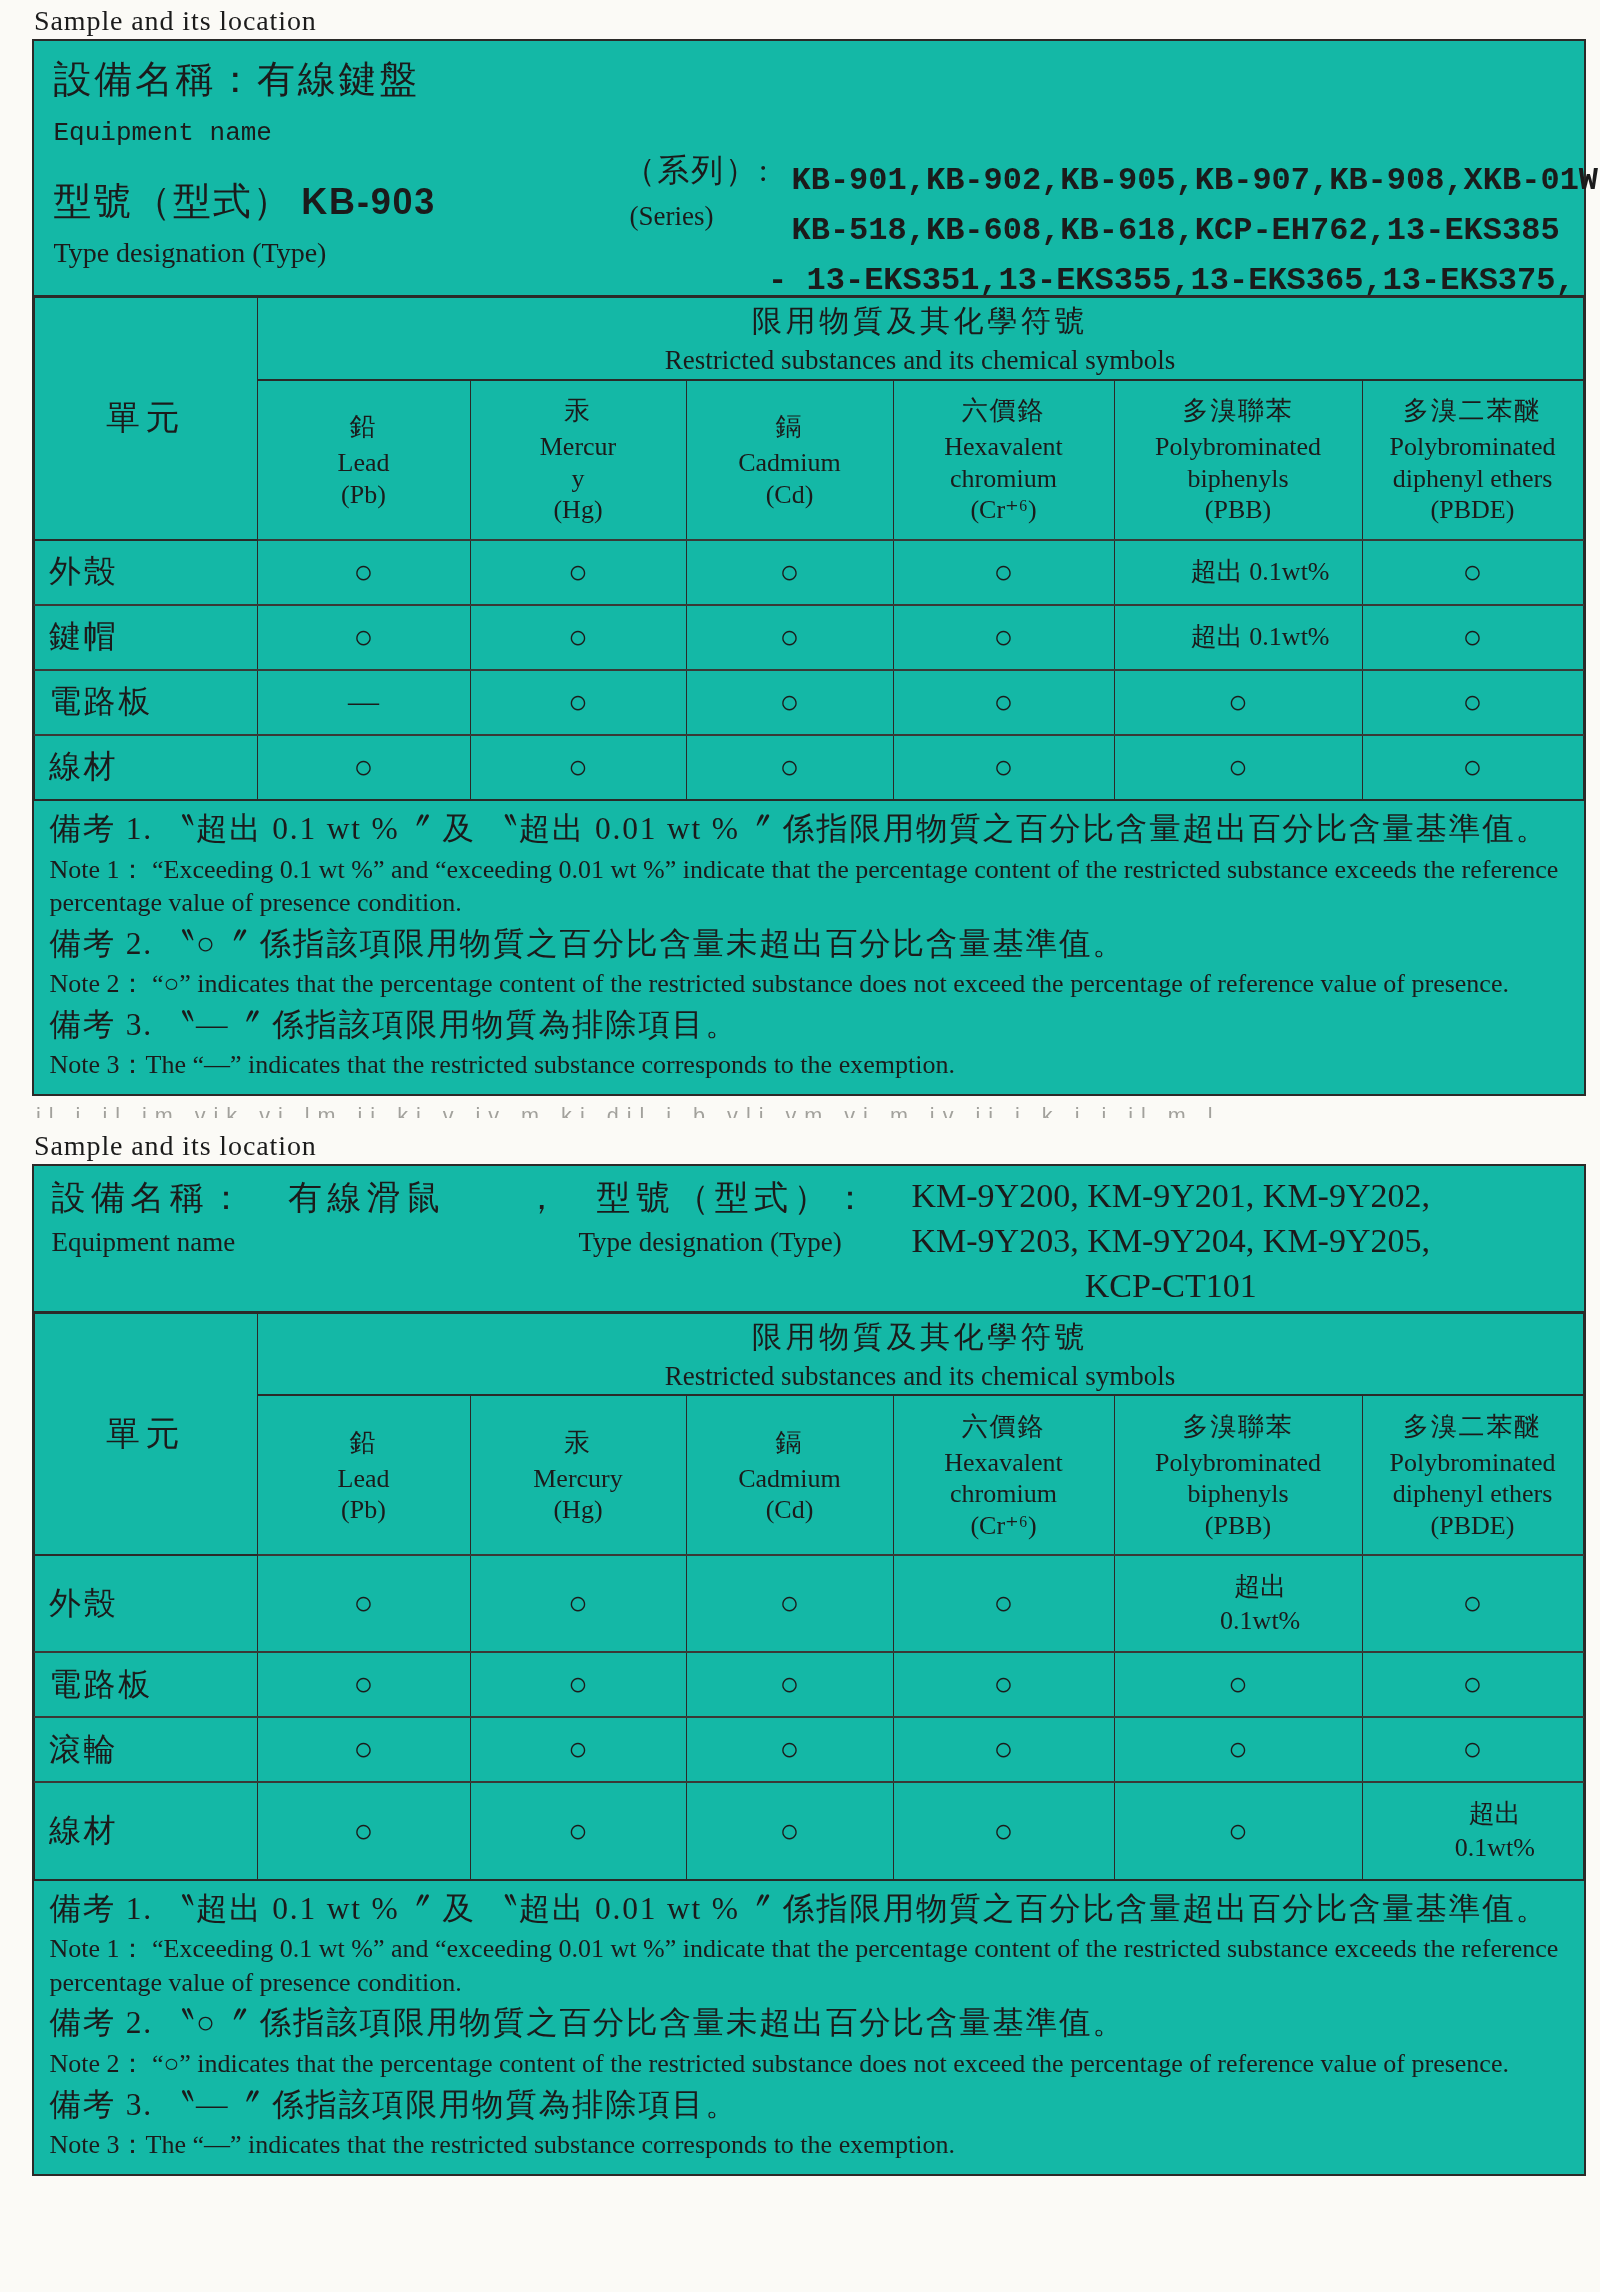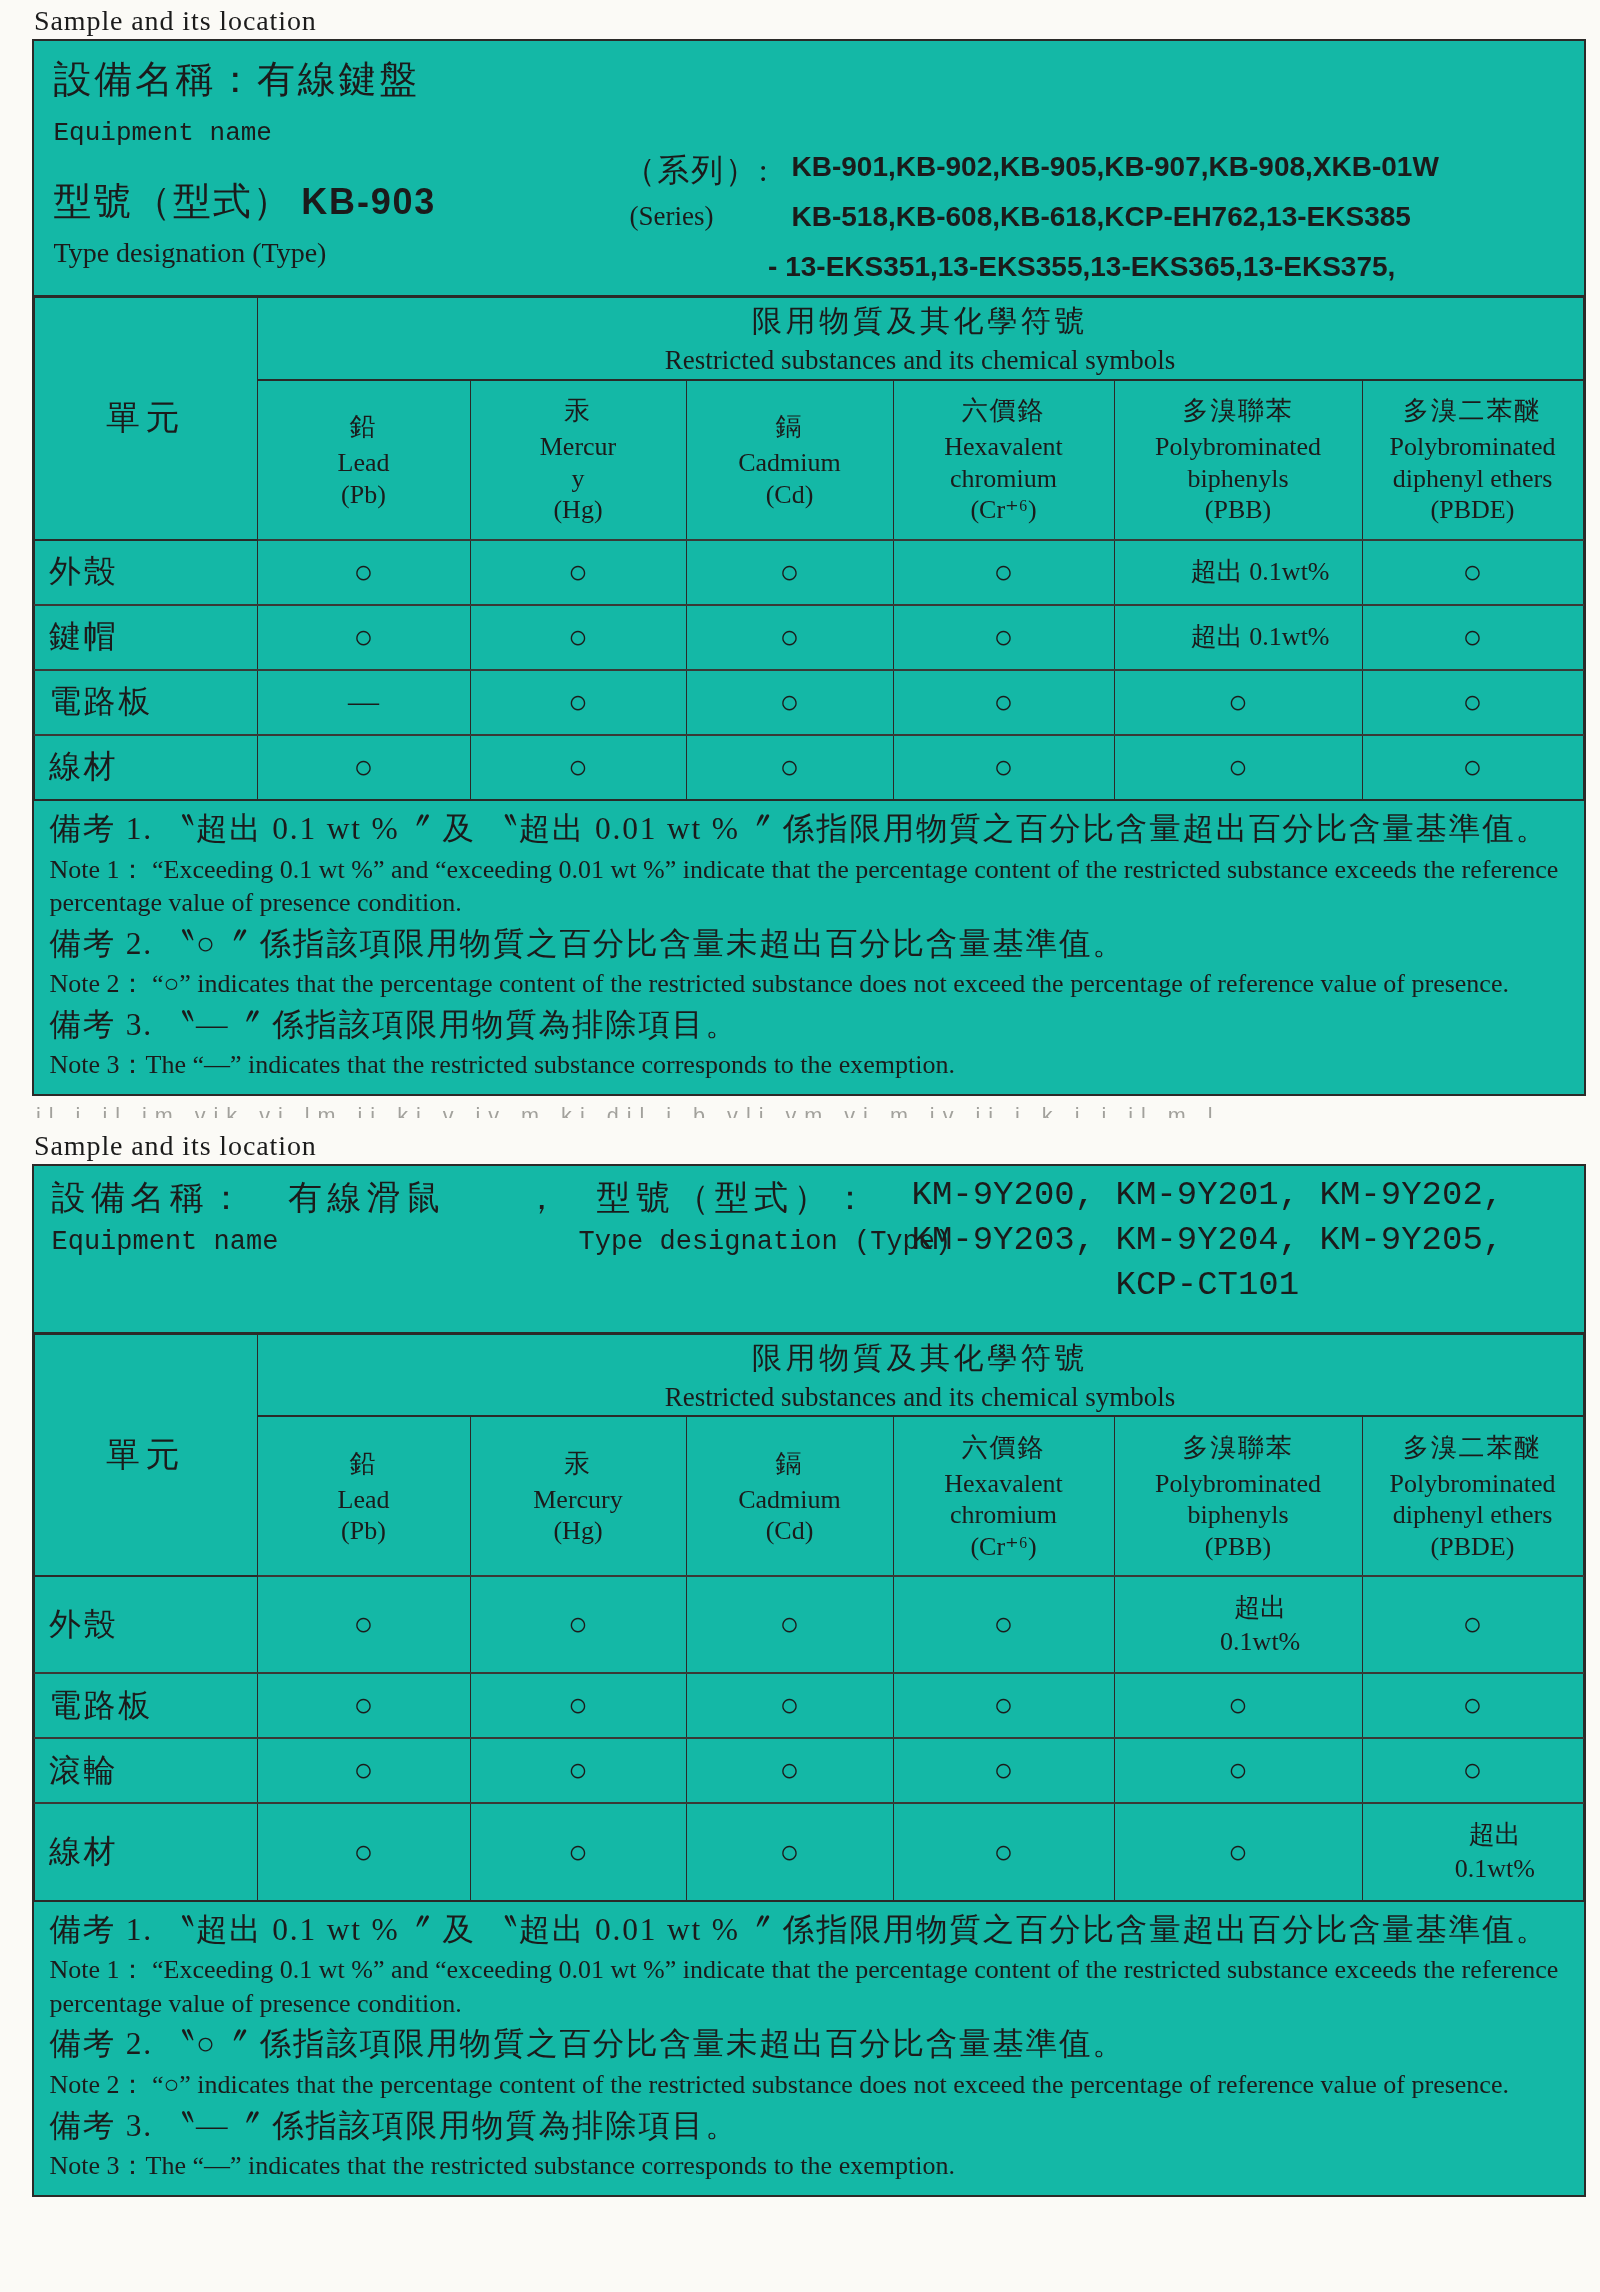--- a/index.html
+++ b/index.html
@@ -8,31 +8,31 @@
     background:#fbfaf6;color:#1b1b1b;
     font-family:"Liberation Serif","DejaVu Serif",serif;
   }
   .sample-label{margin:5.4px 0 1.8px 34px;font-size:28px;letter-spacing:0.9px;}
   .sample-label.second{margin-top:12.6px;}
   .docbox{margin-left:31.5px;width:1550px;border:2.7px solid #2b2a28;background:#14b8a6;}
 
   
   .equip{position:relative;}
   .equip-1{height:254px;}
-  .equip-2{height:166px;font-family:Liberation Mono, monospace;}
+  .equip-2{height:145px;}
   .e-abs{position:absolute;white-space:nowrap;}
   .e1-name-zh{left:20px;top:12.6px;font-size:38px;letter-spacing:2.7px;}
   .e1-name-en{left:20px;top:77px;font-size:26px;font-family:"Liberation Mono","DejaVu Sans Mono",monospace;}
   .e1-type{left:20px;top:135px;font-size:38px;letter-spacing:1.8px;}
   .etype-model{font-family:"Liberation Sans","DejaVu Sans",sans-serif;font-weight:bold;font-size:36px;margin-left:9px;}
   .e1-type-en{left:20px;top:196px;font-size:28px;}
   .e1-series-zh{left:590px;top:108px;font-size:32px;letter-spacing:1.8px;}
   .e1-series-en{left:596px;top:160px;font-size:27px;}
-  .series-lines{position:absolute;left:758px;top:101px;width:792px;
-    font-family:Liberation Sans, sans-serif;font-weight:bold;font-size:28px;}
+  .series-lines{position:absolute;left:758px;top:115px;width:792px;
+    font-family:Liberation Mono, monospace;font-weight:bold;font-size:32px;}
   .series-lines .line{line-height:50px;white-space:nowrap;}
   .series-lines .line:nth-child(3){text-indent:-23.4px;}
 
   .e2-name-zh{left:18px;top:9px;font-size:34px;letter-spacing:5.4px;}
   .e2-comma{left:491px;top:9px;font-size:34px;}
   .e2-type-zh{left:563px;top:9px;font-size:34px;letter-spacing:5.4px;}
   .e2-name-en{left:18px;top:61px;font-size:27px;}
   .e2-type-en{left:545px;top:61px;font-size:27px;}
   .model-lines{position:absolute;left:878px;top:7.2px;font-size:34px;text-align:center;}
   .model-lines .line{line-height:45px;white-space:nowrap;}

